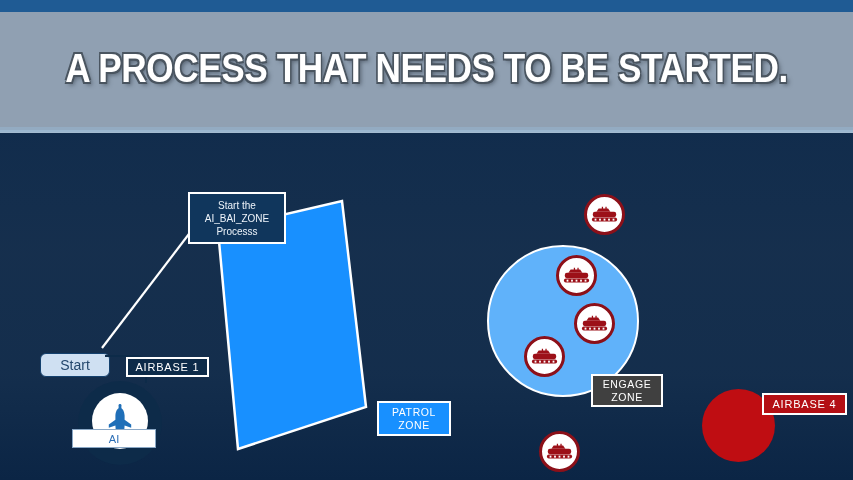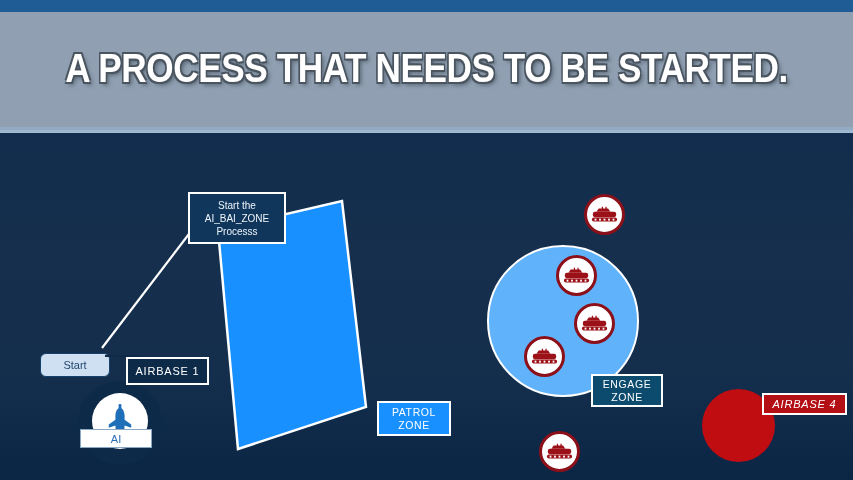--- a/index.html
+++ b/index.html
@@ -99,31 +99,31 @@
     display:flex;align-items:center;justify-content:center;
     flex-direction:column;
   }
   .label-patrol{
     left:357px;top:401px;width:74px;height:35px;
     background:#1890ff;
     margin-left:20px;
   }
   .label-engage{
     left:591px;top:374px;width:72px;height:33px;
-    background:#0c4a6e;
+    background:#404040;
   }
   .label-airbase1{
-    left:126px;top:357px;width:83px;height:28px;
+    left:126px;top:357px;width:83px;height:20px;
     background:#0d2b49;
     font-size:11px;letter-spacing:0.8px;
   }
   .label-airbase4{
     left:762px;top:393px;width:85px;height:22px;
     background:#b40f14;
-    font-size:11px;letter-spacing:0.8px;font-style:italic;
+    font-size:11px;letter-spacing:0.8px;
   }
 
   
   .callout{
     position:absolute;left:188px;top:192px;width:98px;height:52px;
     background:#10365c;
     border:2px solid #ffffff;
     box-sizing:border-box;
     color:#eef4fa;
     font-size:10px;line-height:13px;
@@ -132,35 +132,35 @@
   }
   .leader-line{position:absolute;left:60px;top:180px;width:240px;height:200px;pointer-events:none;}
 
   
   .start-btn{
     position:absolute;left:40px;top:353px;width:70px;height:24px;
     background:#cfe0f2;
     border:1.6px solid #14416e;
     border-radius:6px;
     box-sizing:border-box;
-    color:#24486e;font-size:11px;
+    color:#24486e;font-size:14px;
     display:flex;align-items:center;justify-content:center;
   }
   .airbase1-node{
     position:absolute;left:78px;top:381px;width:84px;height:84px;
     border-radius:50%;
     background:#0d2b49;
   }
   .jet-disc{
     position:absolute;left:14px;top:12px;width:56px;height:56px;
     border-radius:50%;background:#ffffff;
     display:flex;align-items:center;justify-content:center;
   }
   .label-ai{
-    position:absolute;left:80px;top:429px;width:72px;height:19px;
+    position:absolute;left:72px;top:429px;width:84px;height:19px;
     background:#ffffff;border:1px solid #8aa8c6;box-sizing:border-box;
     color:#2a6db5;font-size:11px;
     display:flex;align-items:center;justify-content:center;
   }
   .connector-a{
     position:absolute;left:105px;top:355px;width:40px;height:26px;
     border-top:2px solid #0d2b49;border-right:2px solid #0d2b49;
     border-top-right-radius:10px;
   }
 

